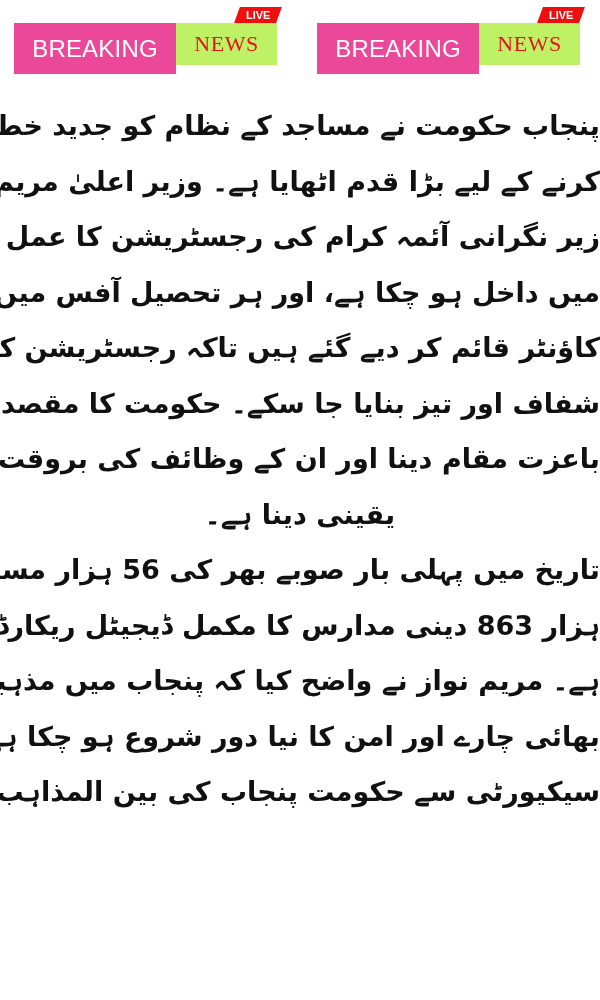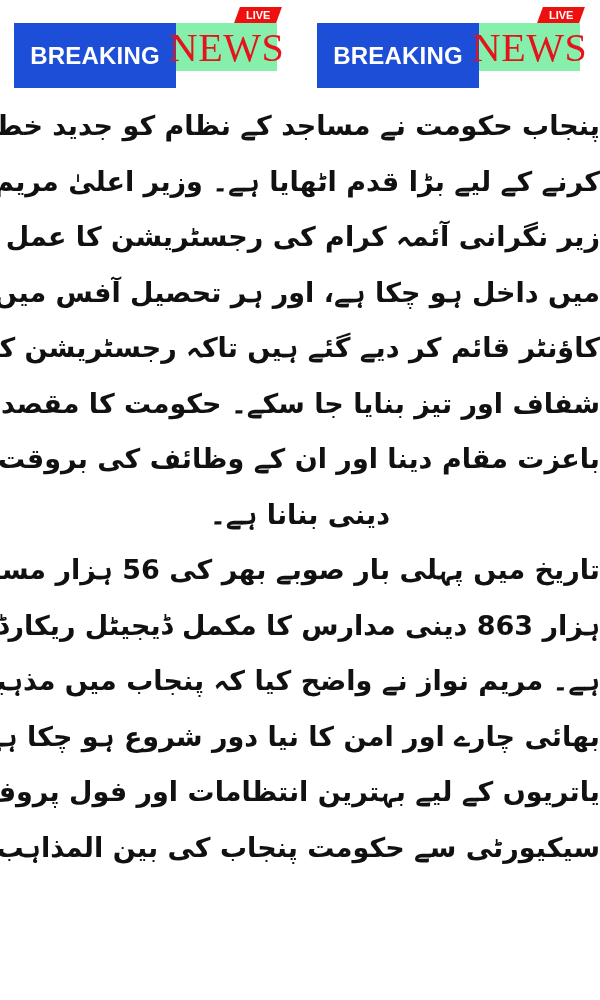--- a/index.html
+++ b/index.html
@@ -17,38 +17,38 @@
     .banner {
       position: absolute;
       top: 23px;
       height: 51px;
       display: flex;
     }
     .banner-left { left: 14px; }
     .banner-right { left: 317px; }
     .banner .red {
       width: 162px;
-      height: 65px;
-      background: #1d4ed8;
+      height: 51px;
+      background: #ec4899;
       color: #ffffff;
       font-family: "Liberation Sans", sans-serif;
-      font-weight: bold;
+      font-weight: normal;
       font-size: 24px;
       display: flex;
       align-items: center;
       justify-content: center;
       letter-spacing: 0.2px;
     }
     .banner .yellow {
       width: 101px;
-      height: 48px;
-      background: #86efac;
+      height: 42px;
+      background: #bef264;
       color: #e3141b;
       font-family: "Liberation Serif", serif;
-      font-size: 40px;
+      font-size: 22px;
       display: flex;
       align-items: center;
       justify-content: center;
       letter-spacing: 0.5px;
     }
     .live {
       position: absolute;
       top: 7px;
       width: 42px;
       height: 16px;
@@ -106,20 +106,19 @@
 </div>
 
 <div class="article" lang="ur">
   <div class="line">پنجاب حکومت نے مساجد کے نظام کو جدید خطوط پر استوار</div>
   <div class="line">کرنے کے لیے بڑا قدم اٹھایا ہے۔ وزیر اعلیٰ مریم نواز کی</div>
   <div class="line">زیر نگرانی آئمہ کرام کی رجسٹریشن کا عمل آخری مراحل</div>
   <div class="line">میں داخل ہو چکا ہے، اور ہر تحصیل آفس میں خصوصی</div>
   <div class="line">کاؤنٹر قائم کر دیے گئے ہیں تاکہ رجسٹریشن کا عمل آسان،</div>
   <div class="line">شفاف اور تیز بنایا جا سکے۔ حکومت کا مقصد آئمہ کرام کو</div>
   <div class="line">باعزت مقام دینا اور ان کے وظائف کی بروقت ادائیگی کو</div>
-  <div class="line">دینی بنانا ہے۔</div>
+  <div class="line">یقینی دینا ہے۔</div>
   <div class="line">تاریخ میں پہلی بار صوبے بھر کی 56 ہزار مساجد اور 20</div>
   <div class="line">ہزار 863 دینی مدارس کا مکمل ڈیجیٹل ریکارڈ تیار کر لیا گیا</div>
   <div class="line">ہے۔ مریم نواز نے واضح کیا کہ پنجاب میں مذہبی ہم آہنگی،</div>
   <div class="line">بھائی چارے اور امن کا نیا دور شروع ہو چکا ہے۔ سکھ</div>
-  <div class="line">یاتریوں کے لیے بہترین انتظامات اور فول پروف</div>
   <div class="line">سیکیورٹی سے حکومت پنجاب کی بین المذاہب احترام کی</div>
 </div>
 
 </body></html>

